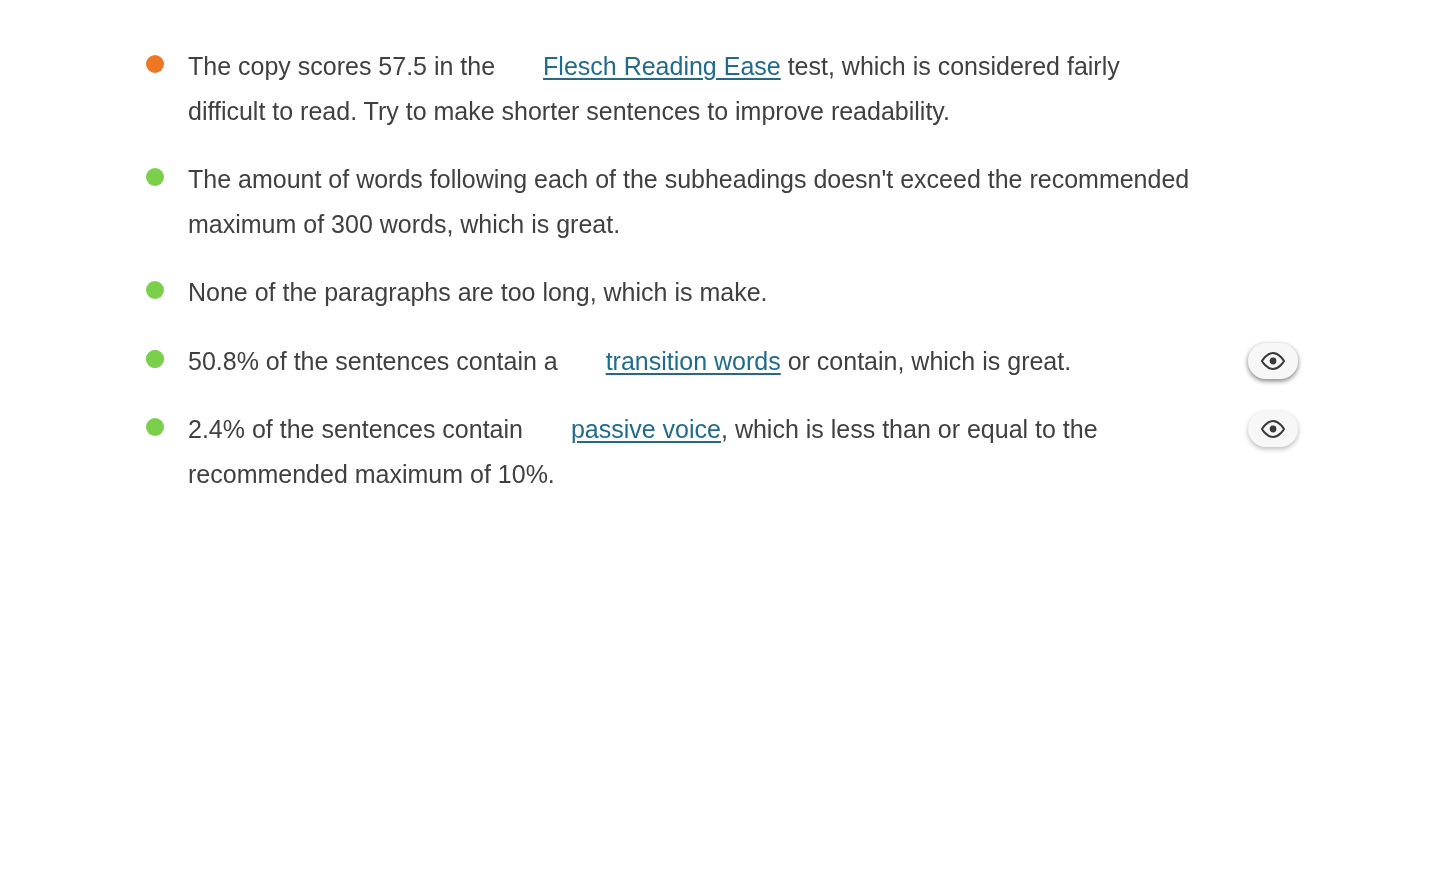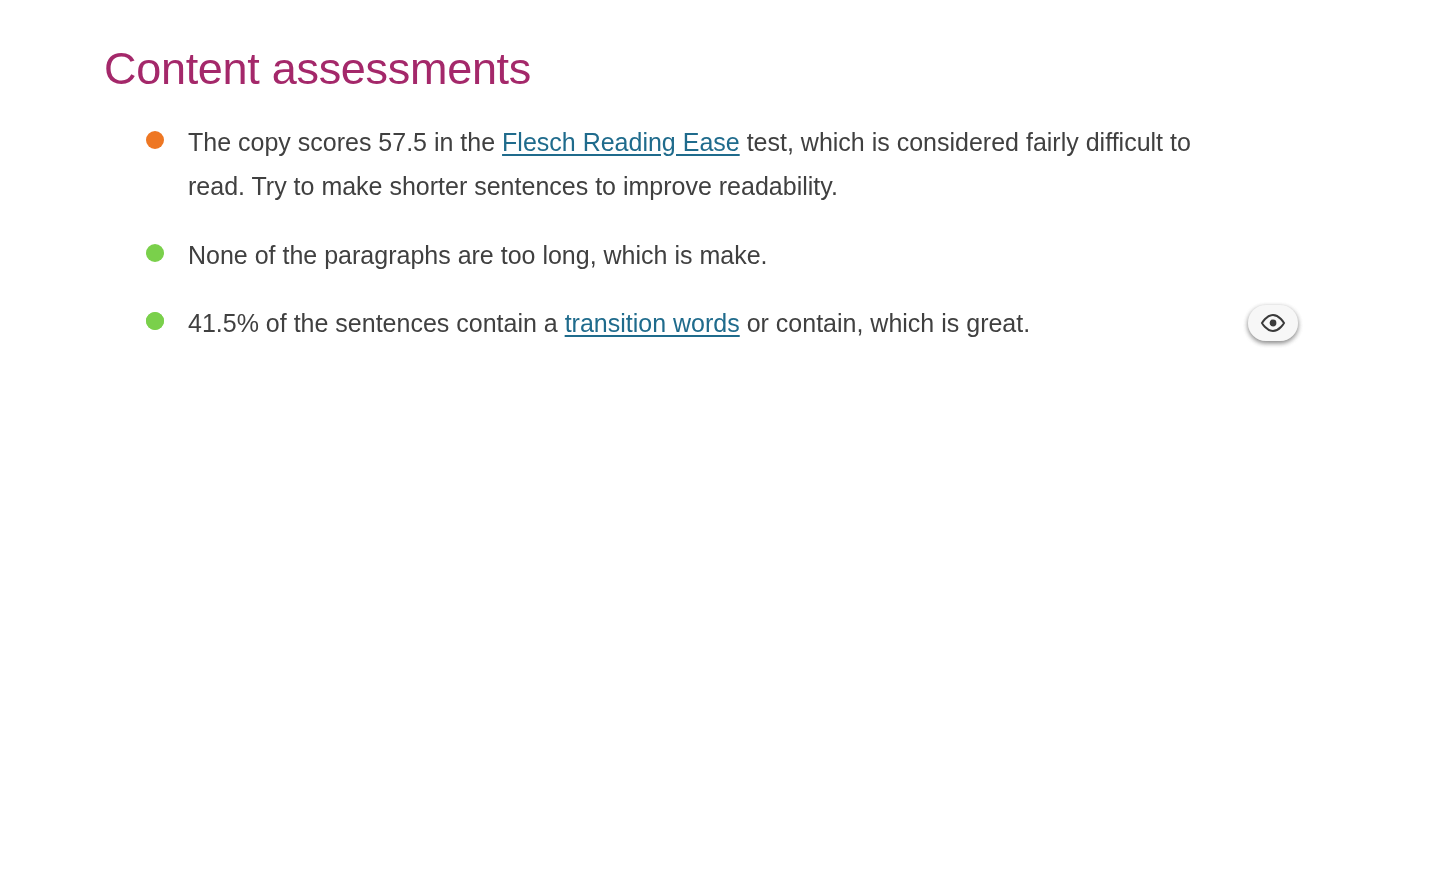--- a/index.html
+++ b/index.html
@@ -53,20 +53,21 @@
     display: block;
     margin-left: 48px;
     font-size: 25px;
     line-height: 1.78;
     color: #404040;
     font-weight: 400;
   }
   .assessment-text a {
     color: #1f6b8c;
     text-underline-offset: 3px;
+    margin-left: 41px;
   }
   .eye-button {
     position: absolute;
     right: -28px;
     top: 4px;
     width: 50px;
     height: 36px;
     border: none;
     border-radius: 25px;
     background: #f7f7f7;
@@ -78,42 +79,55 @@
     cursor: pointer;
   }
   .eye-button svg {
     display: block;
   }
 </style>
 </head>
 <body>
 
 <div class="panel">
-  <h1 class="page-title">Content assessments</h1>
   <ul class="assessment-list">
       <li class="assessment-item">
         <span class="bullet" style="background: rgb(238, 119, 35);"></span>
         <span class="assessment-text"><span>The copy scores 57.5 in the </span><a href="#">Flesch Reading Ease</a><span> test, which is considered fairly difficult to read. Try to make shorter sentences to improve readability.</span></span>
+      </li>
+      <li class="assessment-item">
+        <span class="bullet" style="background: rgb(122, 208, 75);"></span>
+        <span class="assessment-text"><span>The amount of words following each of the subheadings doesn't exceed the recommended maximum of 300 words, which is great.</span></span>
       </li>
       <li class="assessment-item">
         <span class="bullet" style="background: rgb(122, 208, 75);"></span>
         <span class="assessment-text"><span>None of the paragraphs are too long, which is make.</span></span>
       </li>
       <li class="assessment-item">
         <span class="bullet" style="background: rgb(122, 208, 75);"></span>
         <button class="eye-button">
           <svg width="26" height="18" viewBox="0 0 26 18">
             <path d="M13 1C6.5 1 2 9 2 9s4.5 8 11 8 11-8 11-8-4.5-8-11-8z" fill="none" stroke="#3a3a3a" stroke-width="2"></path>
             <circle cx="13" cy="9" r="3.4" fill="#3a3a3a"></circle>
           </svg>
         </button>
       </li>
       <li class="assessment-item">
         <span class="bullet" style="background: rgb(122, 208, 75);"></span>
-        <span class="assessment-text"><span>41.5% of the sentences contain a </span><a href="#">transition words</a><span> or contain, which is great.</span></span>
+        <span class="assessment-text"><span>50.8% of the sentences contain a </span><a href="#">transition words</a><span> or contain, which is great.</span></span>
+        <button class="eye-button">
+          <svg width="26" height="18" viewBox="0 0 26 18">
+            <path d="M13 1C6.5 1 2 9 2 9s4.5 8 11 8 11-8 11-8-4.5-8-11-8z" fill="none" stroke="#3a3a3a" stroke-width="2"></path>
+            <circle cx="13" cy="9" r="3.4" fill="#3a3a3a"></circle>
+          </svg>
+        </button>
+      </li>
+      <li class="assessment-item">
+        <span class="bullet" style="background: rgb(122, 208, 75);"></span>
+        <span class="assessment-text"><span>2.4% of the sentences contain </span><a href="#">passive voice</a><span>, which is less than or equal to the recommended maximum of 10%.</span></span>
         <button class="eye-button">
           <svg width="26" height="18" viewBox="0 0 26 18">
             <path d="M13 1C6.5 1 2 9 2 9s4.5 8 11 8 11-8 11-8-4.5-8-11-8z" fill="none" stroke="#3a3a3a" stroke-width="2"></path>
             <circle cx="13" cy="9" r="3.4" fill="#3a3a3a"></circle>
           </svg>
         </button>
       </li>
     </ul>
 </div>
 

